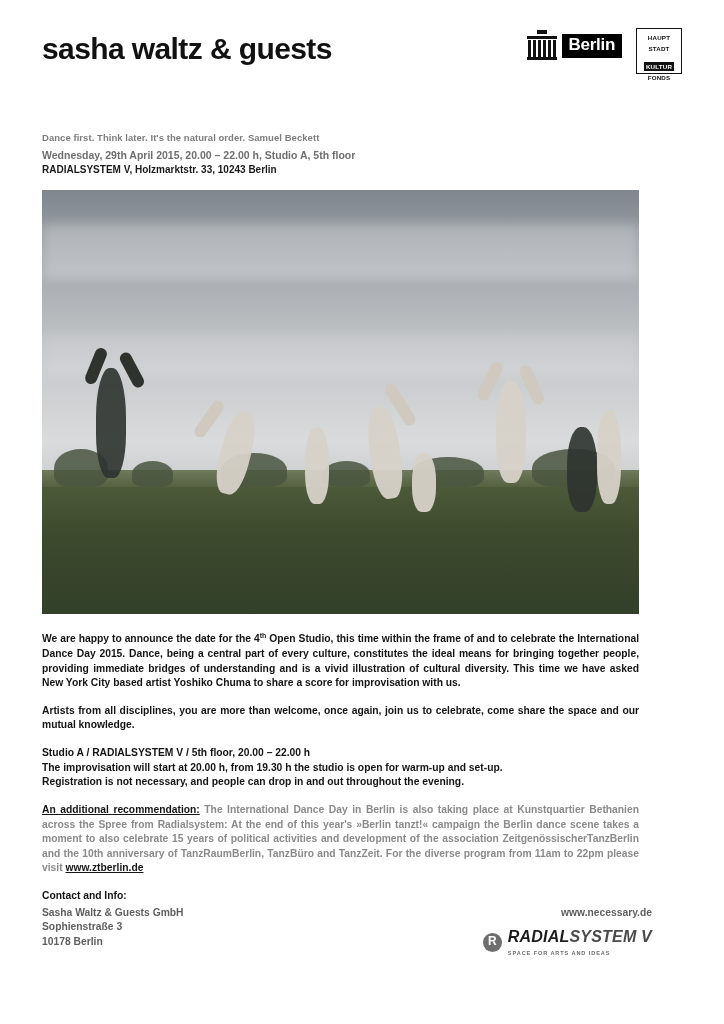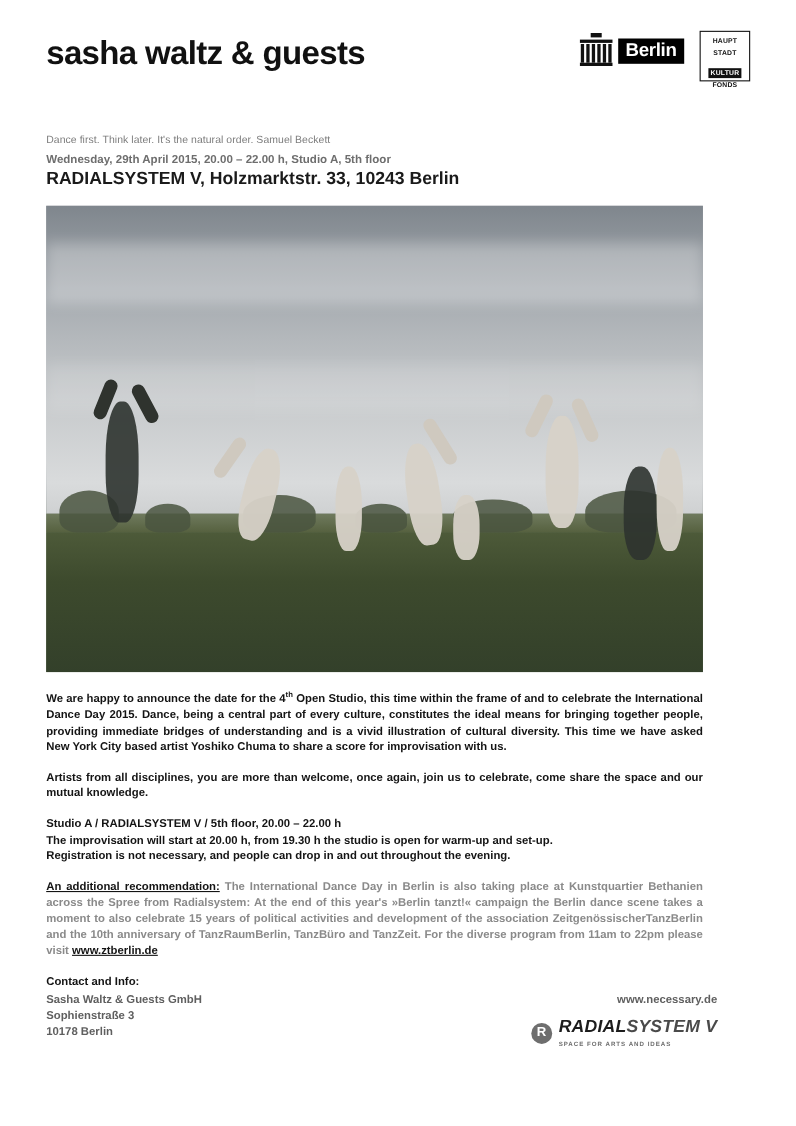--- a/index.html
+++ b/index.html
@@ -81,40 +81,40 @@
     background: #111;
     color: #fff;
     display: inline-block;
     padding: 0 2px;
     line-height: 1.5;
   }
 
   
   .quote {
     font-size: 9.5px;
-    font-weight: normal;
+    font-weight: bold;
     color: #7d7d7d;
-    margin-top: 28px;
+    margin-top: 38px;
     letter-spacing: 0.05px;
   }
   .title {
     font-size: 15.5px;
     font-weight: bold;
     color: #111;
     margin-top: 5px;
     letter-spacing: -0.1px;
   }
   .subline {
     font-size: 10.5px;
     font-weight: bold;
     color: #6e6e6e;
     margin-top: 6px;
   }
   .venue {
-    font-size: 16px;
+    font-size: 10px;
     font-weight: bold;
     color: #1a1a1a;
     margin-top: 3px;
   }
 
   
   .photo {
     margin-top: 15px;
     width: 597px;
     height: 424px;

